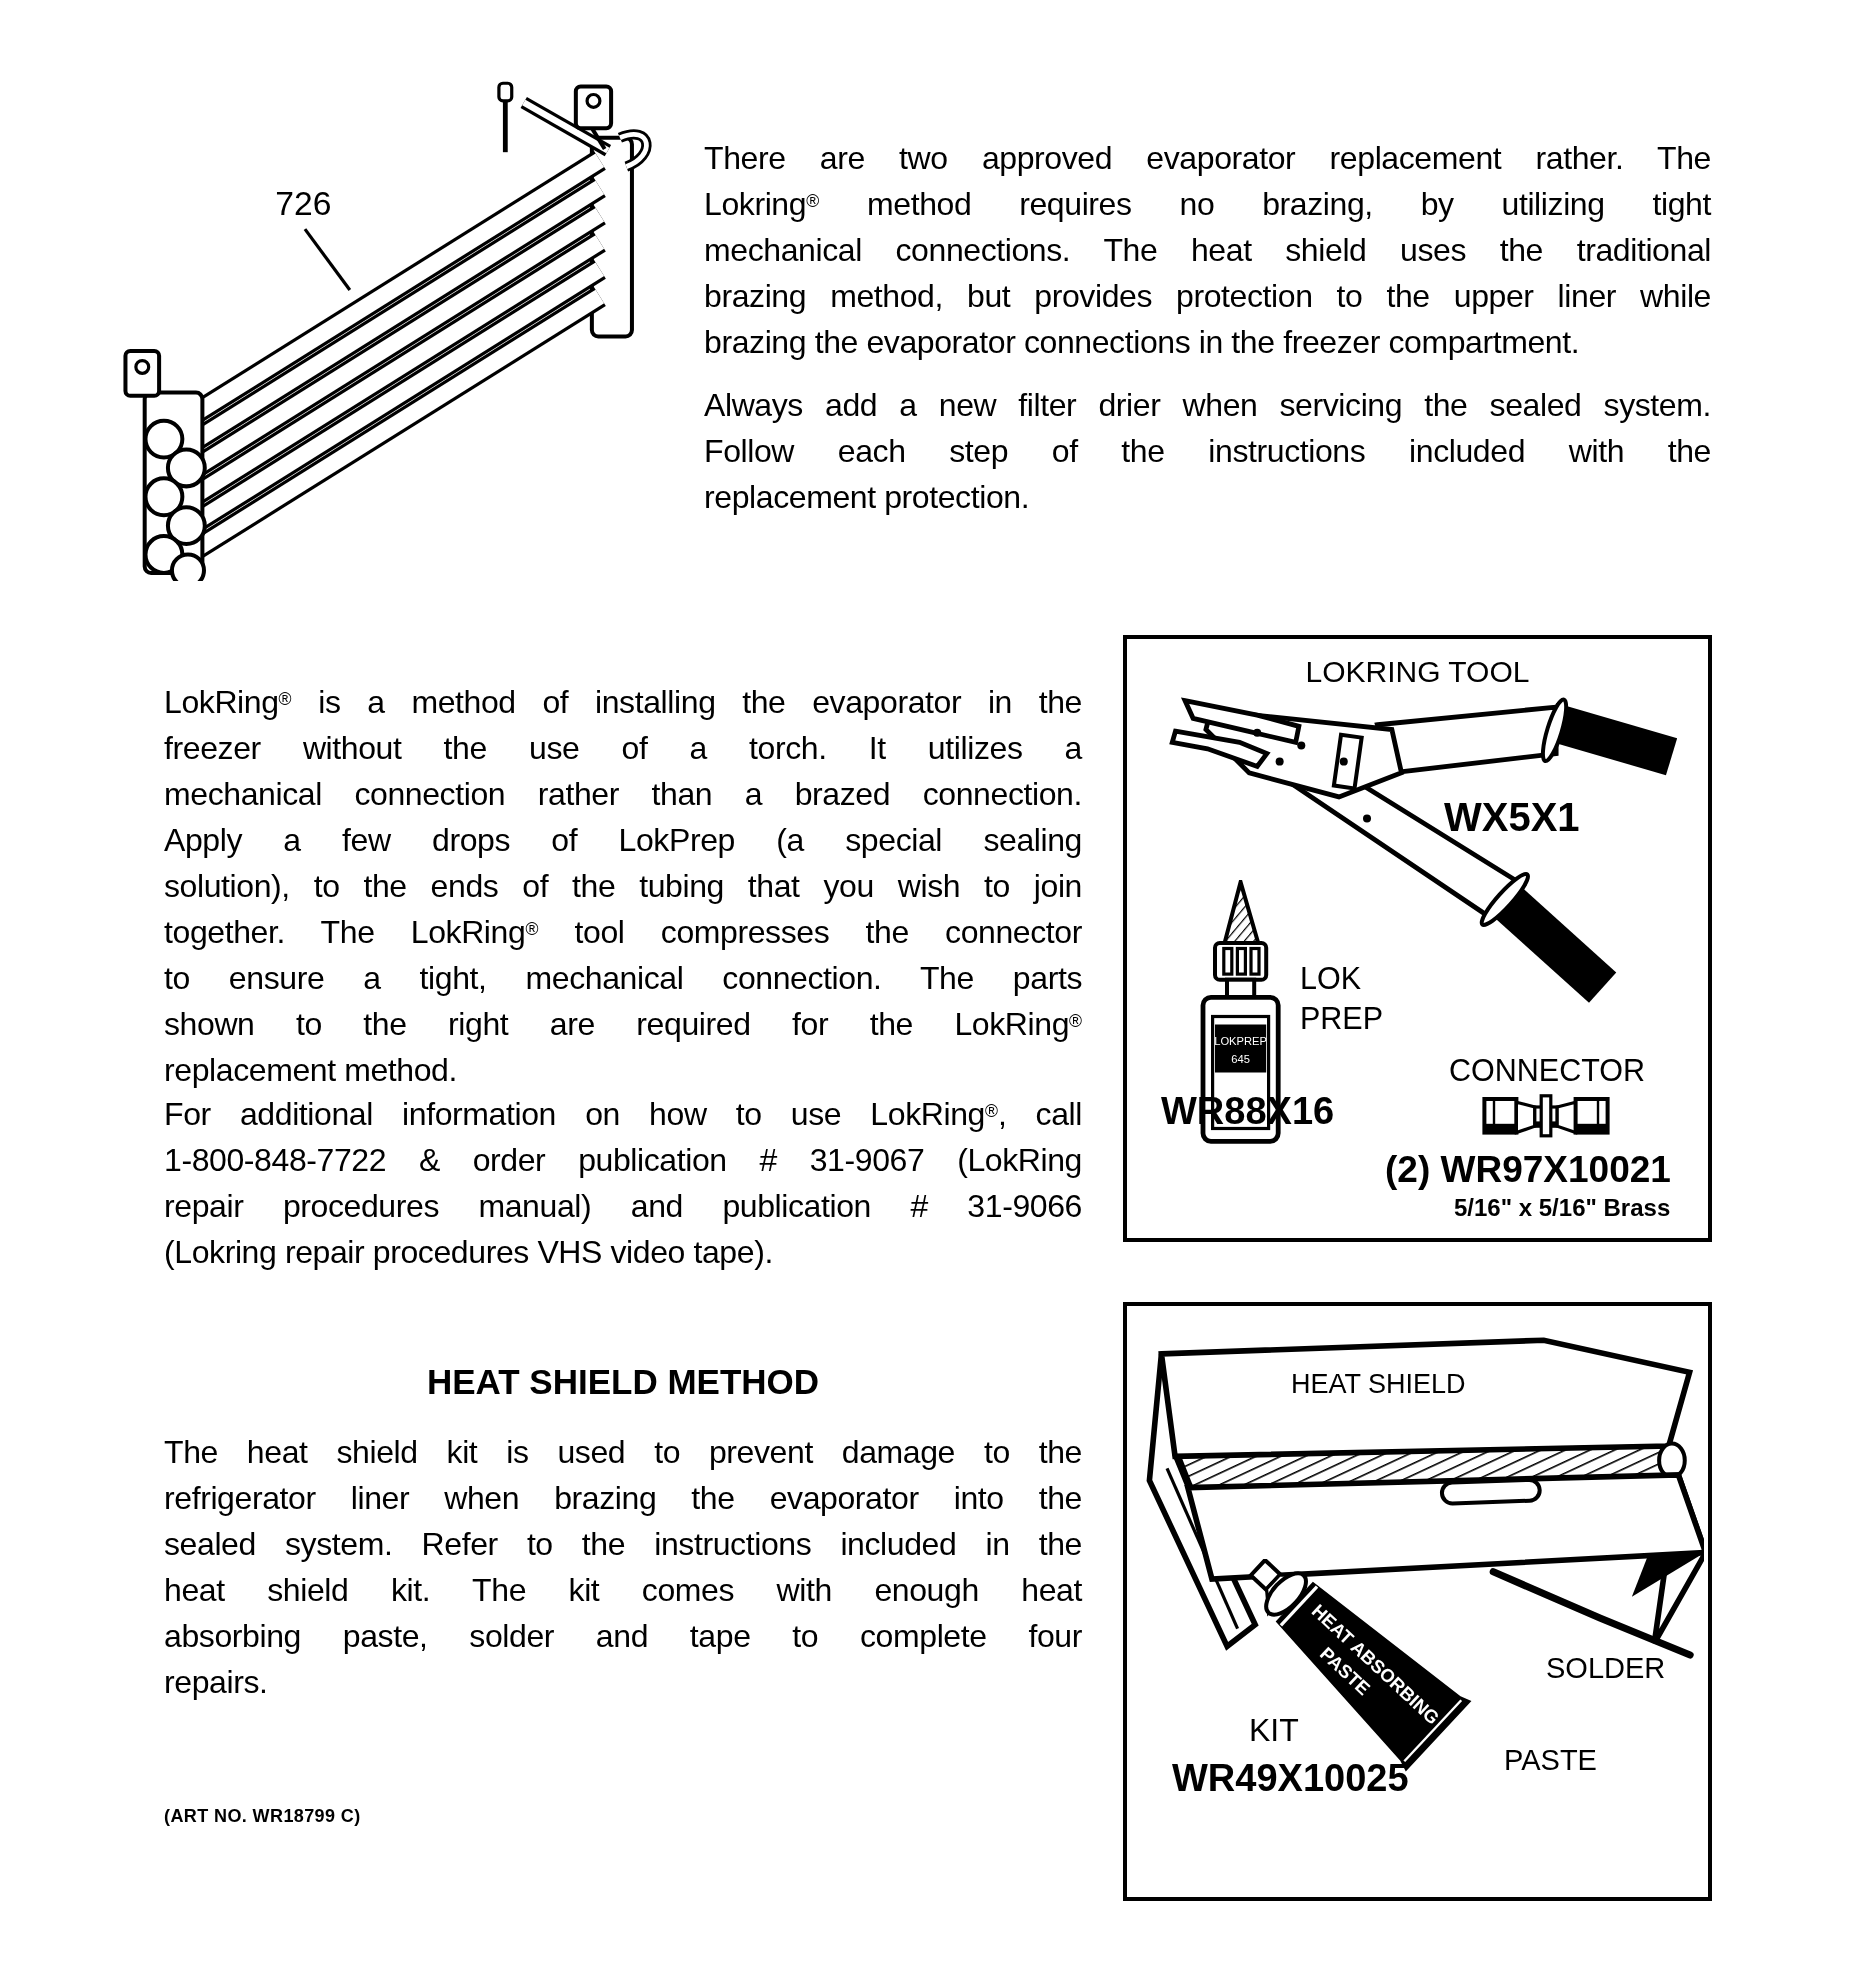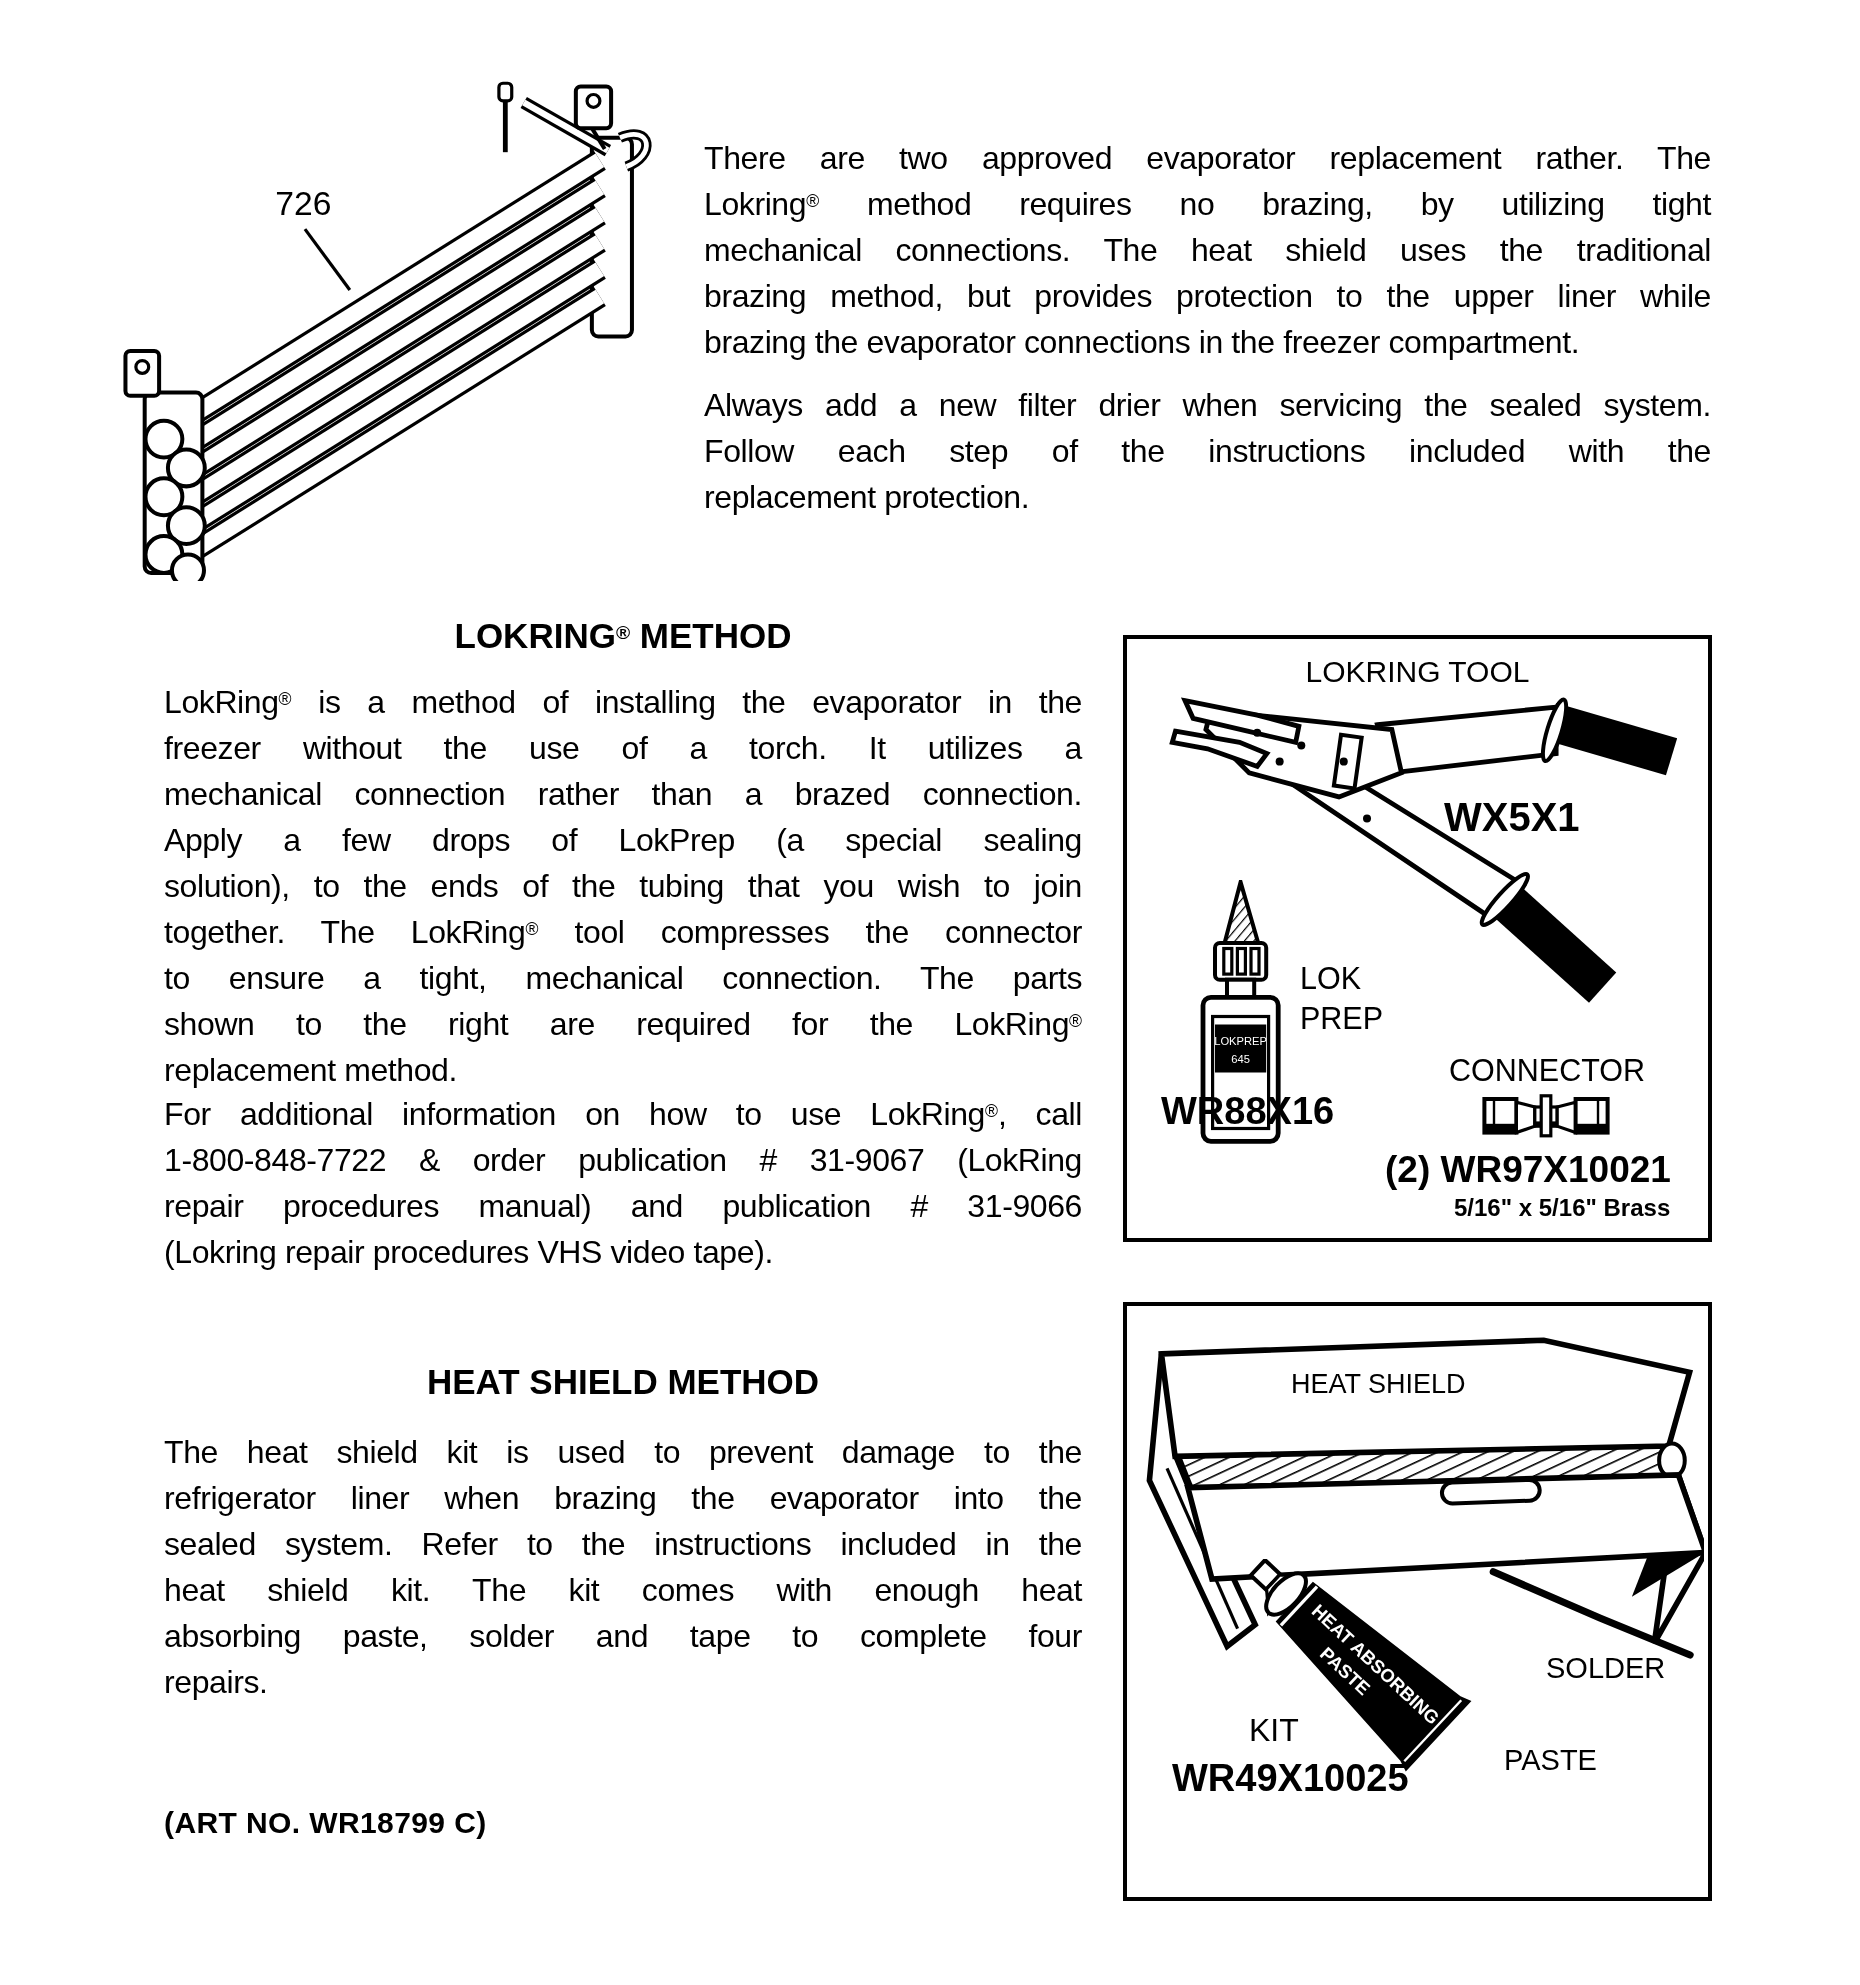--- a/index.html
+++ b/index.html
@@ -11,21 +11,21 @@
   .abs { position:absolute; }
   .para { position:absolute; font-size:32px; line-height:46px; letter-spacing:-0.4px; }
   .jline { text-align:justify; text-align-last:justify; height:46px; white-space:nowrap; }
   .jline.last { text-align-last:left; }
   sup.reg { font-size:55%; vertical-align:0.45em; line-height:0; letter-spacing:0; }
   .sect-head { position:absolute; left:164px; width:918px; text-align:center;
                font-weight:700; font-size:35px; white-space:nowrap; }
   .box { position:absolute; border:4.8px solid #000; background:#fff; }
   .lbl { position:absolute; white-space:nowrap; }
   .pn  { font-weight:700; }
-  .footer { position:absolute; font-weight:700; font-size:30px; letter-spacing:0.4px; }
+  .footer { position:absolute; font-weight:700; font-size:18px; letter-spacing:0.4px; }
   svg { display:block; }
   svg text { font-family:"Liberation Sans", sans-serif; }
 </style>
 </head>
 <body>
 
 <div id="page">
 
   <svg class="abs" style="left:95px; top:80px;" width="569" height="501" viewBox="0 0 710 625">
 
@@ -81,21 +81,20 @@
       <div class="jline">mechanical connections.  The heat shield uses the traditional</div>
       <div class="jline">brazing method, but provides protection to the upper liner while</div>
       <div class="jline last">brazing the evaporator connections in the freezer compartment.</div>
     </div>
   <div class="para" style="left:704px; top:382px; width:1007px;">
       <div class="jline">Always add a new filter drier when servicing the sealed system.</div>
       <div class="jline">Follow each step of the instructions included with the</div>
       <div class="jline last">replacement protection.</div>
     </div>
 
-  <div class="sect-head" style="top:616px;">LOKRING<sup class="reg">®</sup> METHOD</div>
   <div class="para" style="left:164px; top:679px; width:918px;">
       <div class="jline">LokRing<sup class="reg">®</sup> is a method of installing the evaporator in the</div>
       <div class="jline">freezer without the use of a torch.  It utilizes a</div>
       <div class="jline">mechanical connection rather than a brazed connection.</div>
       <div class="jline">Apply a few drops of LokPrep (a special sealing</div>
       <div class="jline">solution), to the ends of the tubing that you wish to join</div>
       <div class="jline">together.  The LokRing<sup class="reg">®</sup> tool compresses the connector</div>
       <div class="jline">to ensure a tight, mechanical connection.  The parts</div>
       <div class="jline">shown to the right are required for the LokRing<sup class="reg">®</sup></div>
       <div class="jline last">replacement method.</div>

